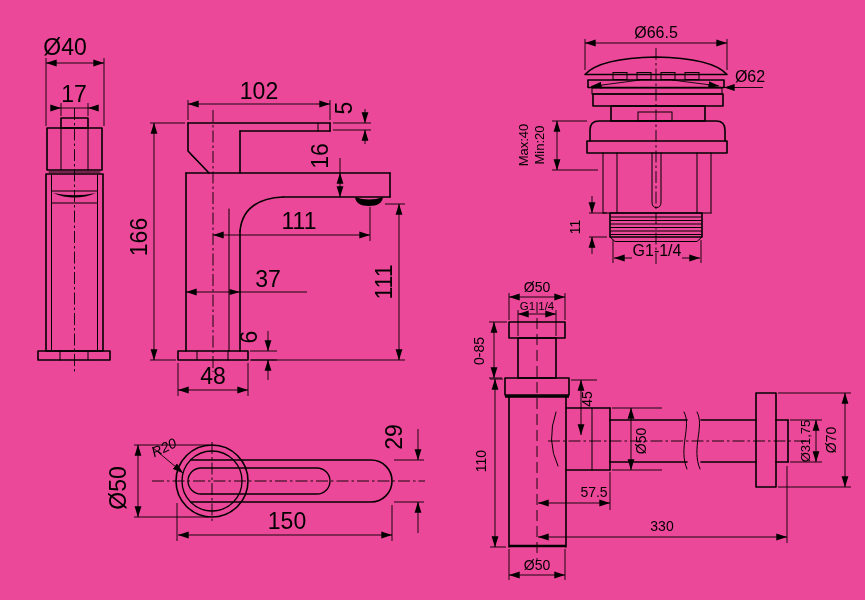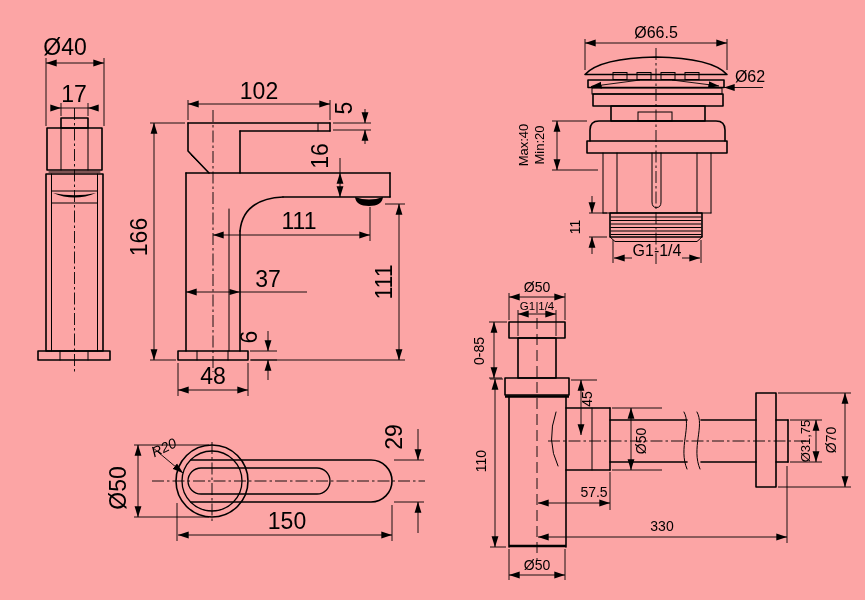--- a/index.html
+++ b/index.html
@@ -1,16 +1,16 @@
 <!DOCTYPE html>
 <html><head>
 <meta charset="utf-8">
 <style>
   html,body{margin:0;padding:0;background:#ffffff;}
-  .page{width:865px;height:600px;background:#fca5a5;overflow:hidden;}
+  .page{width:865px;height:600px;background:#ec4899;overflow:hidden;}
   svg{display:block;}
   svg text{font-family:"Liberation Sans",sans-serif;fill:#000;text-anchor:middle;}
   .t23{font-size:23px;}
   .t16{font-size:16px;}
   .t14{font-size:14px;}
   .t13{font-size:13px;}
   .t12{font-size:11.5px;}
   .it{font-style:italic;}
   .ol{stroke:#000;stroke-width:1.6;fill:none;stroke-linecap:round;stroke-linejoin:round;}
   .th{stroke:#000;stroke-width:1;fill:none;stroke-linecap:round;}

